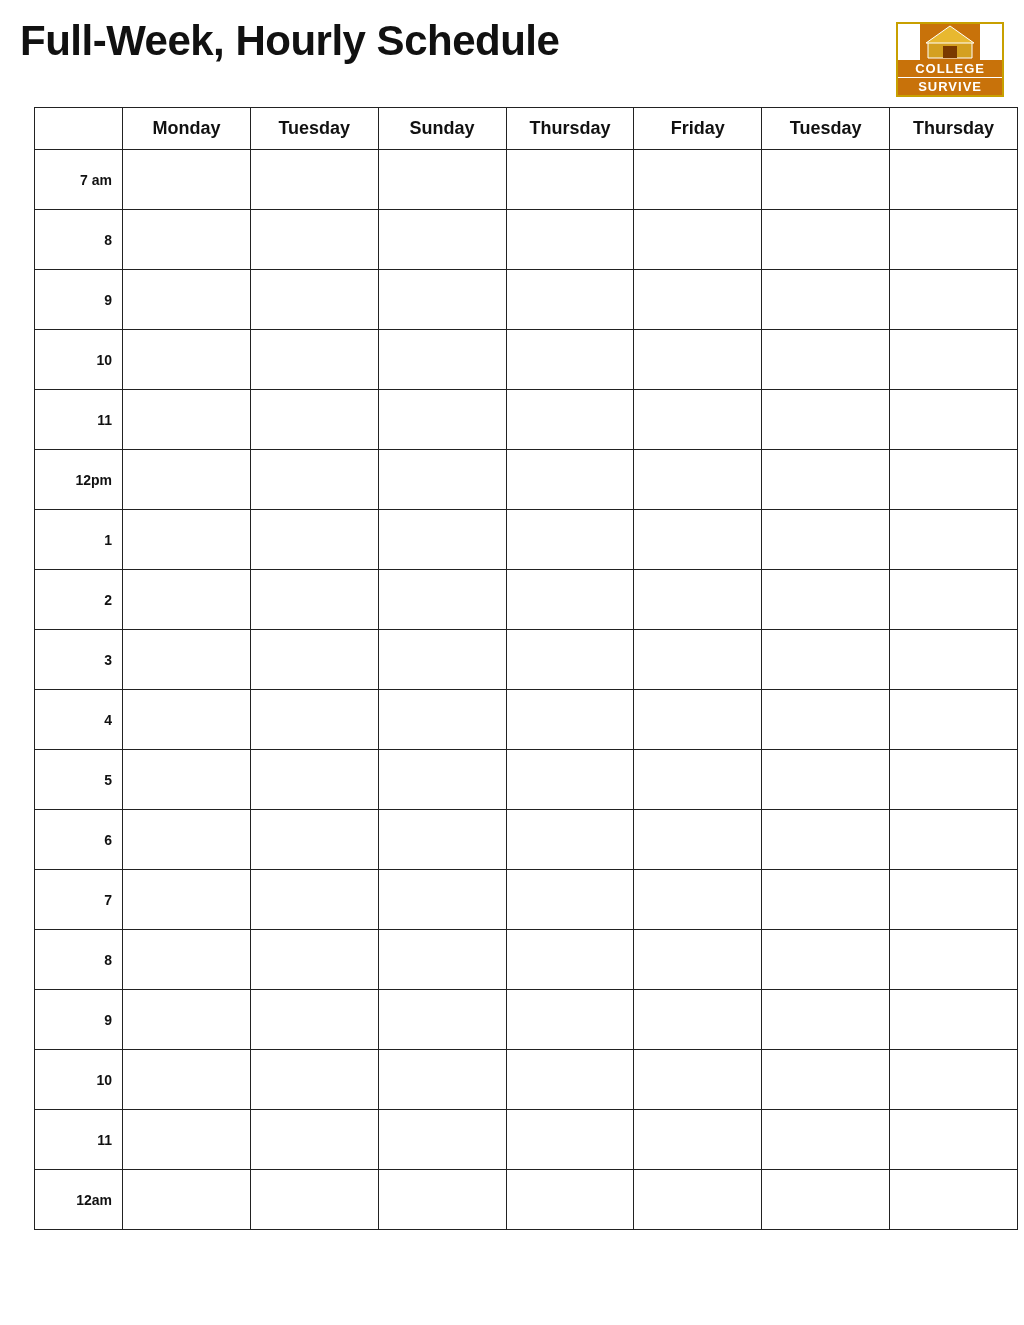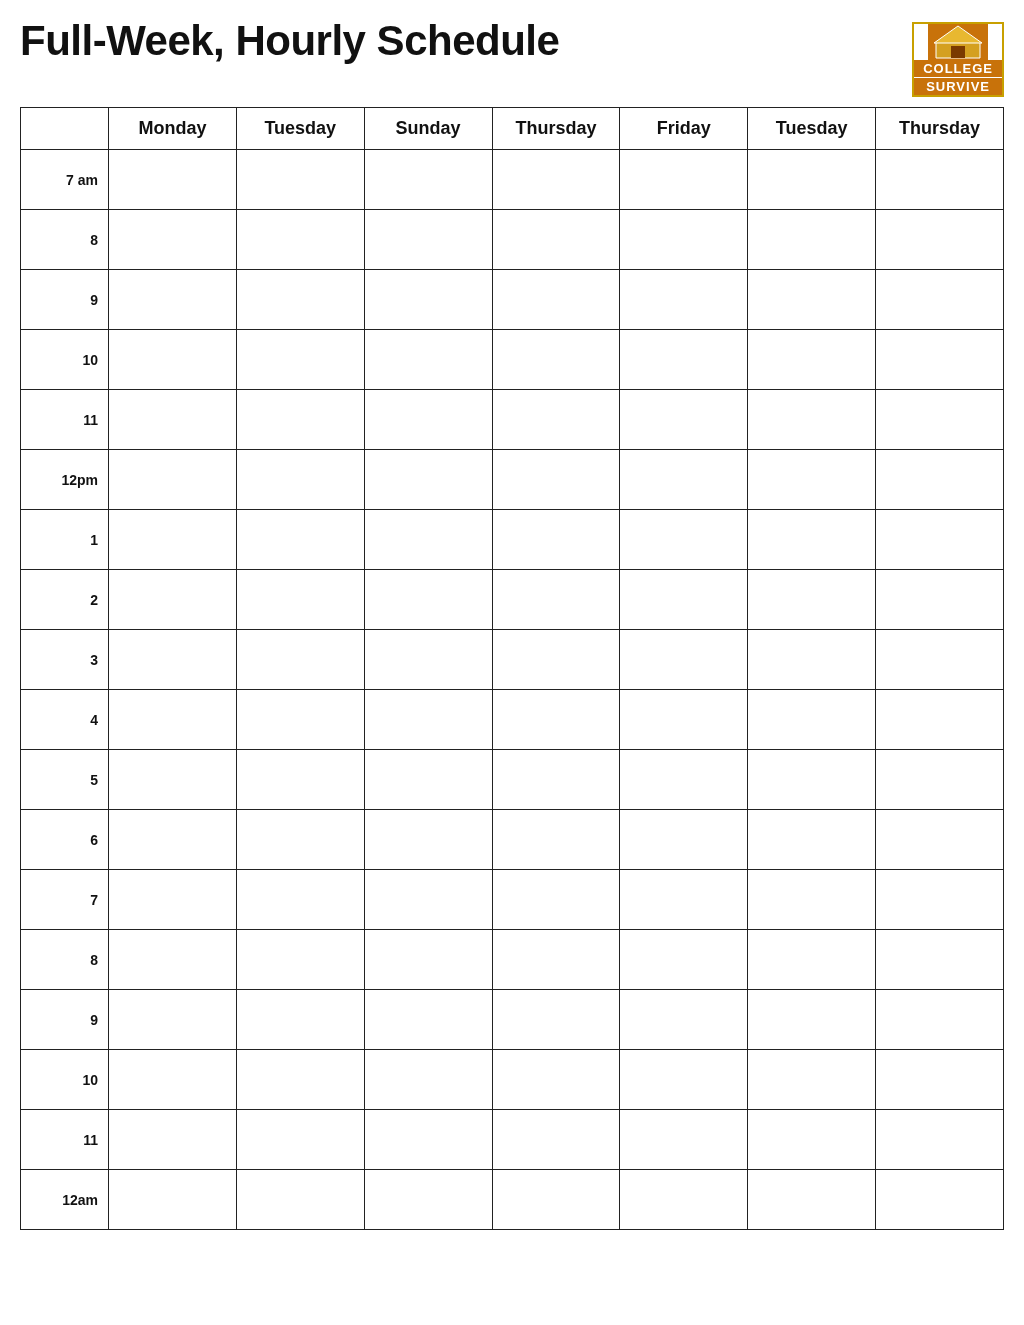--- a/index.html
+++ b/index.html
@@ -70,29 +70,30 @@
       font-family: Arial Black, Arial, sans-serif;
     }
 
     .logo-text-survive {
       font-size: 13px;
       font-weight: 900;
       color: #fff;
       background: #c8720a;
       width: 100%;
       letter-spacing: 1px;
-      padding: 1px 12px;
+      padding: 1px 20px;
       font-family: Arial Black, Arial, sans-serif;
       border-top: 1px solid #fff;
     }
 
     .schedule-table {
       width: 100%;
       border-collapse: collapse;
       table-layout: fixed;
+      margin-left: 14px;
     }
 
     .schedule-table th,
     .schedule-table td {
       border: 1px solid #222;
     }
 
     .schedule-table th {
       text-align: center;
       font-size: 18px;

